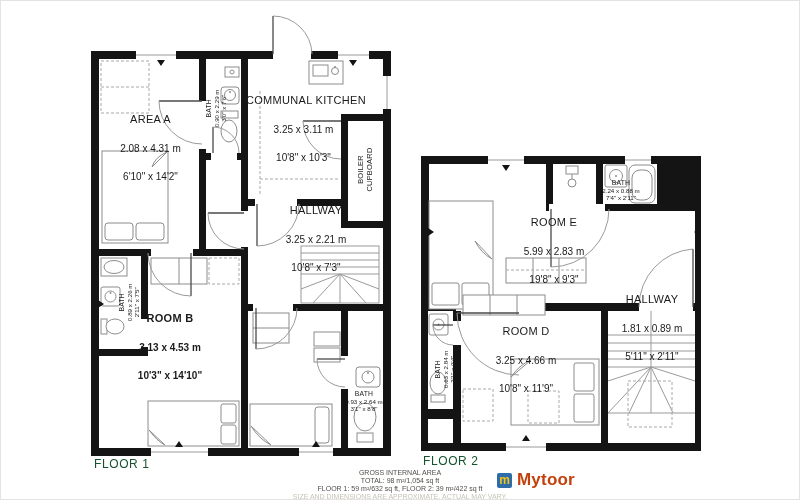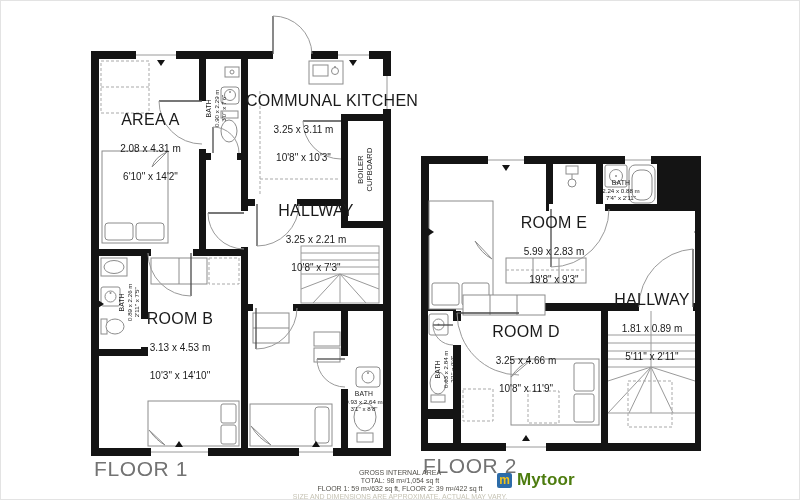--- a/index.html
+++ b/index.html
@@ -8,35 +8,35 @@
   #plan-svg{position:absolute;left:0;top:0;}
   svg .furn{stroke:#8c8c8c;fill:#fff;stroke-width:1;}
   svg .furnline{stroke:#8c8c8c;fill:none;stroke-width:1;}
   svg .dash{stroke:#a9a9a9;fill:none;stroke-width:1;stroke-dasharray:3 2;}
   svg .arc{stroke:#9a9a9a;fill:none;stroke-width:1;}
   svg .leaf{stroke:#4a4a4a;fill:none;stroke-width:1.3;}
   svg .winline{stroke:#9a9a9a;stroke-width:1;fill:none;}
   svg .stair{stroke:#9a9a9a;fill:none;stroke-width:1;}
   svg .arrow{fill:#141414;}
   .plan-label{position:absolute;text-align:center;color:#1a1a1a;line-height:11.5px;}
-  .rname{font-size:16px;letter-spacing:.3px;white-space:nowrap;}
+  .rname{font-size:11px;letter-spacing:.3px;white-space:nowrap;}
   .rdim{font-size:10px;margin-top:17px;white-space:nowrap;}
   .plan-label.small .rname{font-size:6.8px;letter-spacing:.2px;}
   .plan-label.small .rdim{font-size:6.2px;margin-top:0;}
   .plan-label.small{line-height:7.5px;}
   .plan-label.vert{transform:rotate(-90deg);transform-origin:center;}
   .boiler-label{font-size:7.5px;line-height:8.5px;letter-spacing:.2px;}
-  .floor-title{position:absolute;font-size:21px;letter-spacing:.6px;color:#737373;}
+  .floor-title{position:absolute;font-size:12px;letter-spacing:.6px;color:#14532d;}
   .footer{position:absolute;left:0;right:0;top:468px;text-align:center;color:#514f49;
           font-size:7px;line-height:8px;}
   .footer .disclaimer{color:#c6c3b4;}
   .brand{position:absolute;left:496px;top:469px;display:flex;align-items:center;gap:5px;}
   .brand-icon{width:15px;height:15px;background:#2d6ca8;color:#f2c218;font-weight:bold;
               font-size:12px;line-height:14px;text-align:center;border-radius:2px;}
-  .brand-name{font-size:17px;font-weight:bold;color:#4d7c0f;letter-spacing:.2px;}
+  .brand-name{font-size:17px;font-weight:bold;color:#c2410c;letter-spacing:.2px;}
 </style>
 </head>
 <body>
 
 <div id="page">
 
 <svg id="plan-svg" width="800" height="500">
 
   <g>
     <g>
@@ -328,21 +328,21 @@
   <div class="rdim">10'8" x 10'3"</div>
 </div>
 <div class="plan-label vert boiler-label" style="left:340px;top:160px;width:48px;">
   <div>BOILER CUPBOARD</div>
 </div>
 <div class="plan-label" style="left:260px;top:204px;width:110px;">
   <div class="rname">HALLWAY</div>
   <div class="rdim">3.25 x 2.21 m</div>
   <div class="rdim">10'8" x 7'3"</div>
 </div>
-<div class="plan-label" style="left:120px;top:312px;width:118px;">
+<div class="plan-label" style="left:110px;top:312px;width:118px;font-weight:bold;">
   <div class="rname">ROOM B</div>
   <div class="rdim">3.13 x 4.53 m</div>
   <div class="rdim">10'3" x 14'10"</div>
 </div>
 <div class="plan-label small vert" style="left:93px;top:290px;width:70px;">
   <div class="rname">BATH</div>
   <div class="rdim">0.89 x 2.26 m</div>
   <div class="rdim">2'11" x 7'5"</div>
 </div>
 <div class="plan-label small" style="left:331px;top:389px;width:64px;">

